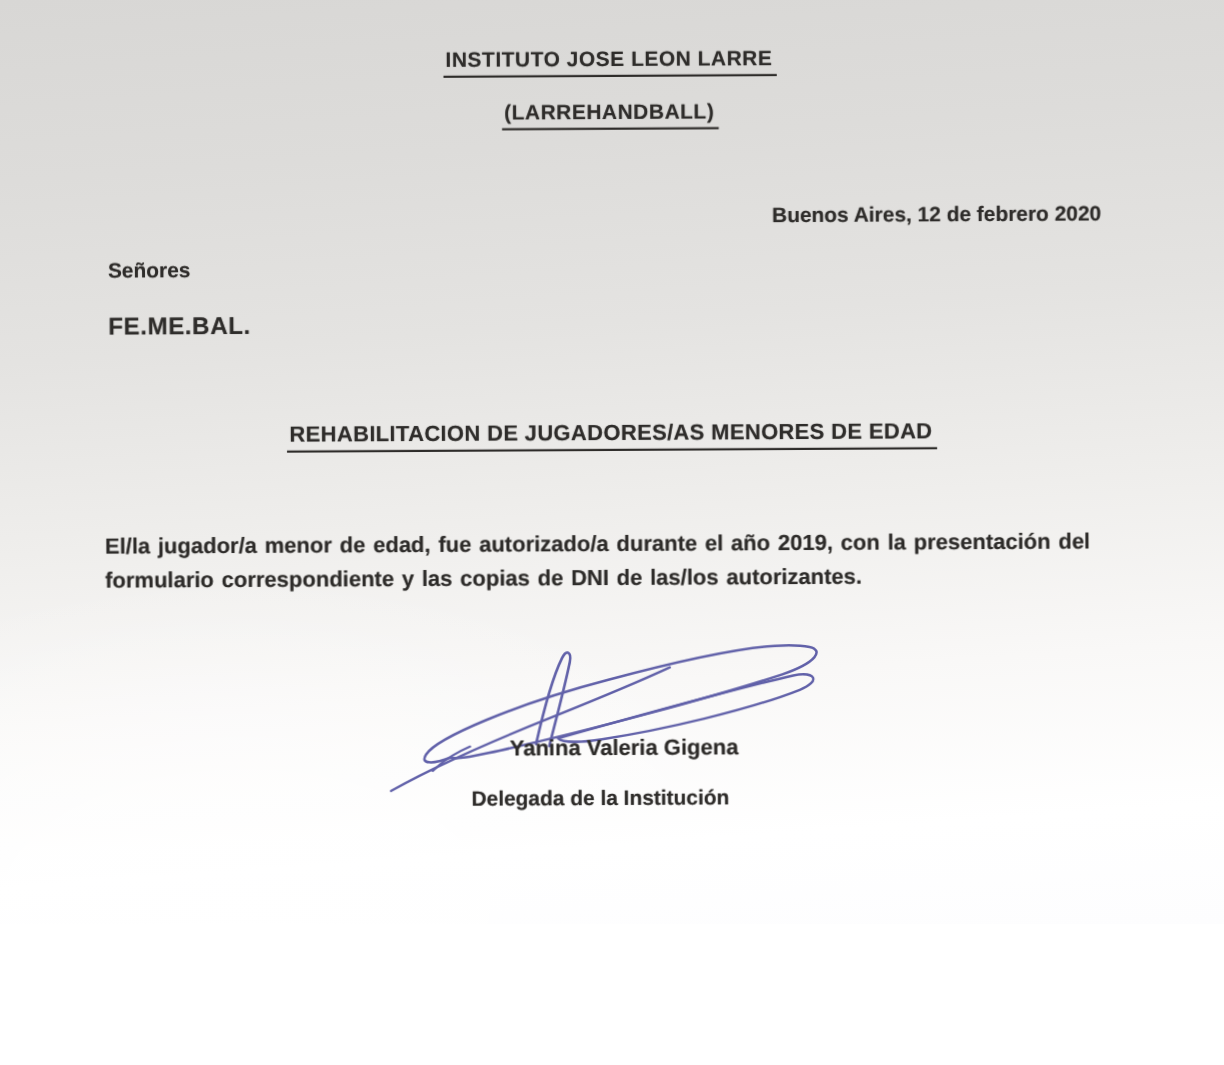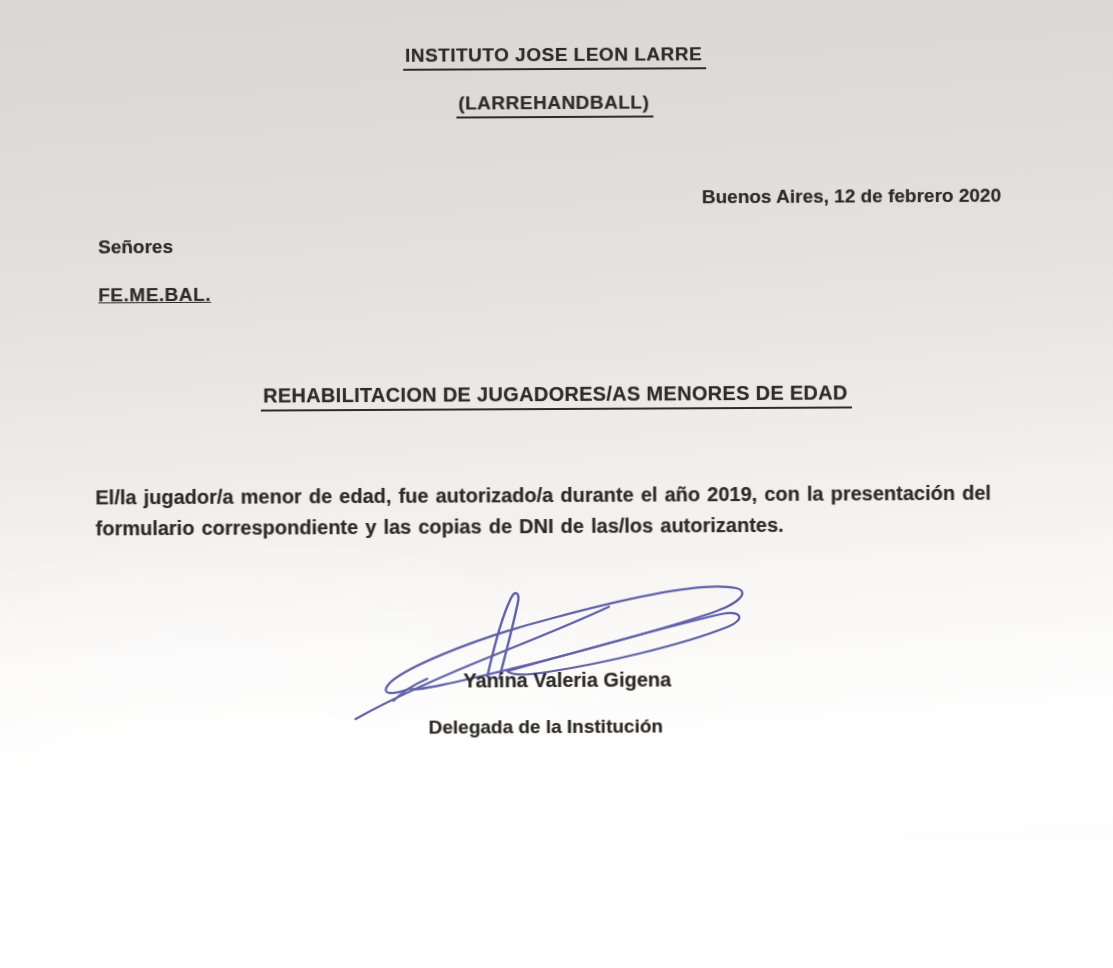--- a/index.html
+++ b/index.html
@@ -42,21 +42,21 @@
   .centered { left: 0; width: 100%; text-align: center; }
   .u {
     display: inline-block;
     border-bottom: 2.5px solid currentColor;
     padding: 0 4px 2px 2px;
   }
   .inst-name   { top: 44px;  font-size: 19px; letter-spacing: 0.5px; }
   .inst-alias  { top: 92px;  font-size: 19px; letter-spacing: 0.5px; }
   .dateline    { top: 187px; left: 703px; font-size: 19px; }
   .salutation  { top: 234px; left: 99px;  font-size: 19px; text-align: center; }
-  .organization{ top: 282px; left: 99px;  font-size: 19px; letter-spacing: 0.5px; text-decoration: underline; }
+  .organization{ top: 282px; left: 99px;  font-size: 22px; letter-spacing: 0.5px; }
   .subject     { top: 383px; font-size: 20px; letter-spacing: 0.3px; }
   .body-par {
     position: absolute;
     top: 480px; left: 95px; width: 962px;
     font-size: 20px;
     line-height: 31px;
     word-spacing: 1.5px;
     white-space: normal;
   }
   .signature-svg {

